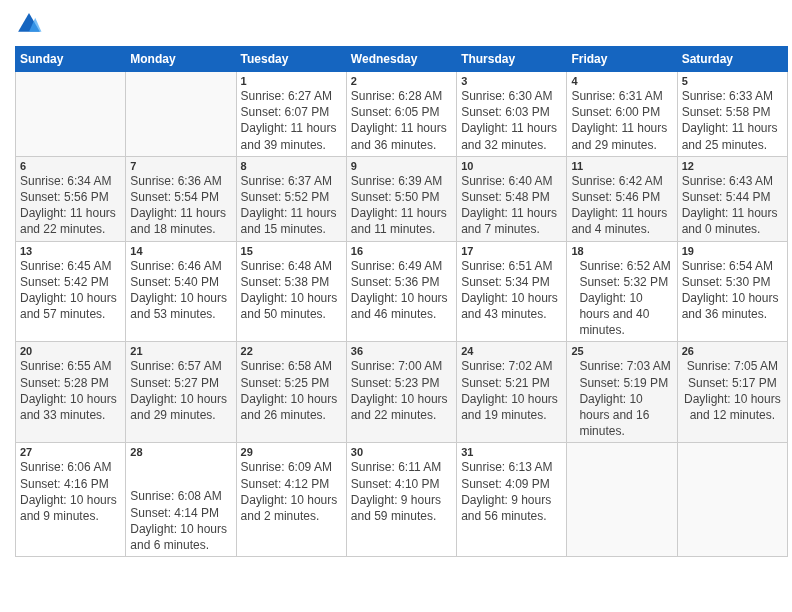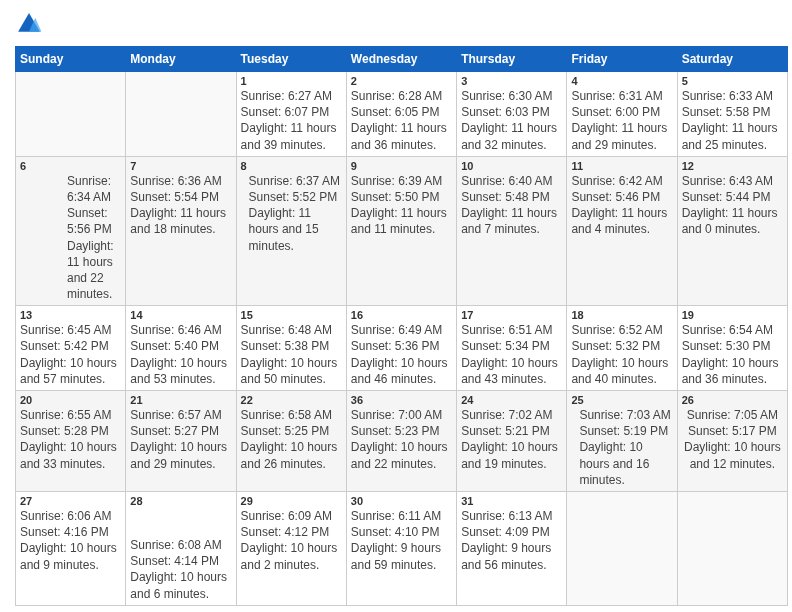--- a/index.html
+++ b/index.html
@@ -161,33 +161,33 @@
           <td>
             <span class="day-number">5</span>
             <div class="day-detail" style="white-space: pre-line;">Sunrise: 6:33 AM
 Sunset: 5:58 PM
 Daylight: 11 hours and 25 minutes.</div>
           </td>
         </tr>
         <tr>
           <td>
             <span class="day-number">6</span>
-            <div class="day-detail" style="white-space: pre-line; margin-left: 47px;">Sunrise: 6:34 AM
+            <div class="day-detail" style="white-space: pre-line;">Sunrise: 6:34 AM
 Sunset: 5:56 PM
 Daylight: 11 hours and 22 minutes.</div>
           </td>
           <td>
             <span class="day-number">7</span>
             <div class="day-detail" style="white-space: pre-line;">Sunrise: 6:36 AM
 Sunset: 5:54 PM
 Daylight: 11 hours and 18 minutes.</div>
           </td>
           <td>
             <span class="day-number">8</span>
-            <div class="day-detail" style="white-space: pre-line; margin-left: 8px;">Sunrise: 6:37 AM
+            <div class="day-detail" style="white-space: pre-line;">Sunrise: 6:37 AM
 Sunset: 5:52 PM
 Daylight: 11 hours and 15 minutes.</div>
           </td>
           <td>
             <span class="day-number">9</span>
             <div class="day-detail" style="white-space: pre-line;">Sunrise: 6:39 AM
 Sunset: 5:50 PM
 Daylight: 11 hours and 11 minutes.</div>
           </td>
           <td>
@@ -235,21 +235,21 @@
 Daylight: 10 hours and 46 minutes.</div>
           </td>
           <td>
             <span class="day-number">17</span>
             <div class="day-detail" style="white-space: pre-line;">Sunrise: 6:51 AM
 Sunset: 5:34 PM
 Daylight: 10 hours and 43 minutes.</div>
           </td>
           <td>
             <span class="day-number">18</span>
-            <div class="day-detail" style="white-space: pre-line;">Sunrise: 6:52 AM
+            <div class="day-detail" style="white-space: pre-line; margin-left: 8px;">Sunrise: 6:52 AM
 Sunset: 5:32 PM
 Daylight: 10 hours and 40 minutes.</div>
           </td>
           <td>
             <span class="day-number">19</span>
             <div class="day-detail" style="white-space: pre-line;">Sunrise: 6:54 AM
 Sunset: 5:30 PM
 Daylight: 10 hours and 36 minutes.</div>
           </td>
         </tr>

